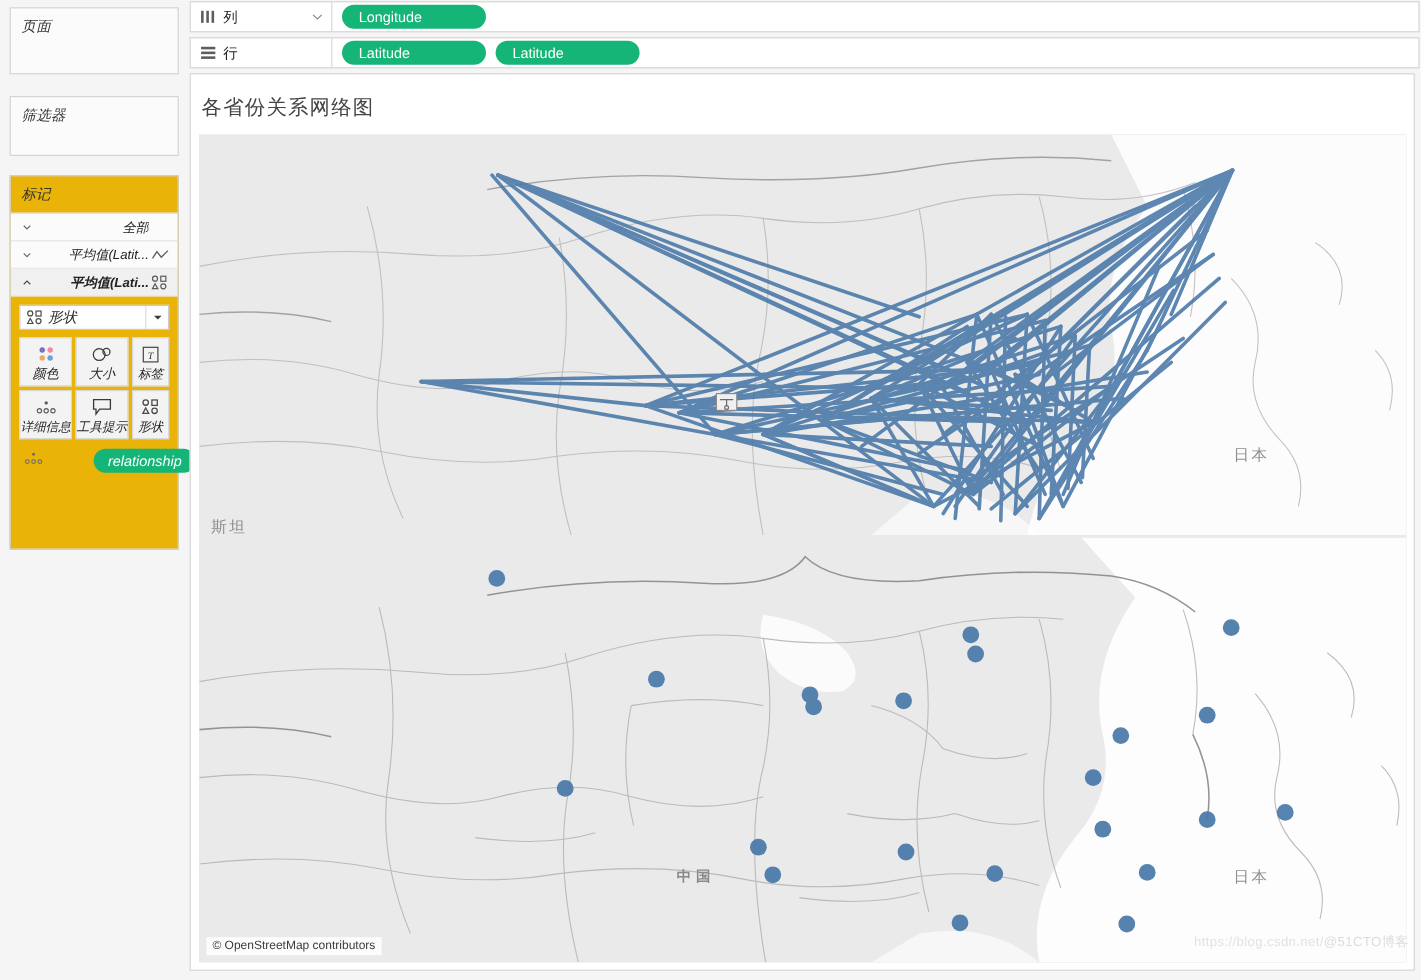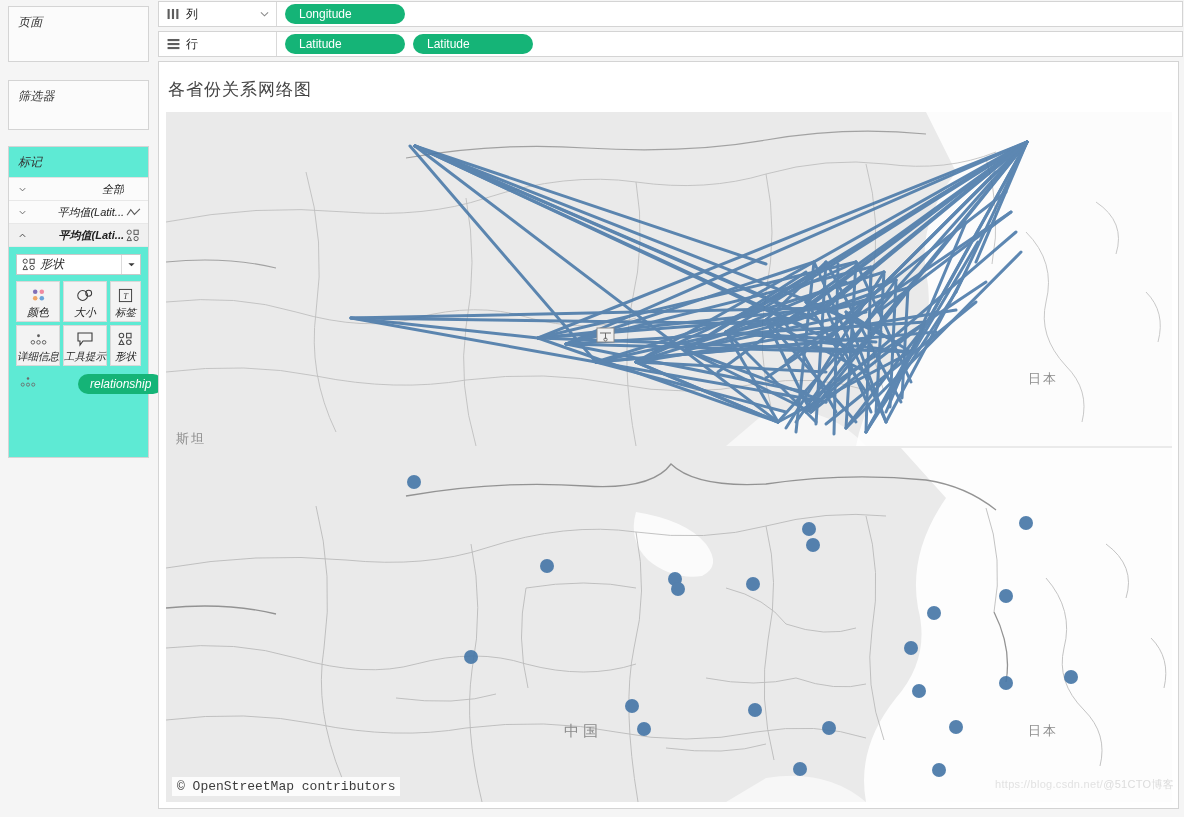--- a/index.html
+++ b/index.html
@@ -31,21 +31,21 @@
     box-sizing: border-box;
   }
   .card-title {
     font-size: 12px;
     color: #333333;
     padding: 7px 8px 0 9px;
     letter-spacing: 0.2px;
   }
   #pages-card  { top: 6px;  width: 141px; height: 56px; }
   #filters-card{ top: 80px; width: 141px; height: 50px; }
-  #marks-card  { top: 146px;width: 141px; height: 312px; background:#5eead4; }
+  #marks-card  { top: 146px;width: 141px; height: 312px; background:#eab308; }
 
   .marks-header {
     font-size: 12px; color: #333;
     padding: 7px 8px 6px 9px;
     border-bottom: 1px solid #e2e2e2;
   }
   .marks-row {
     display: flex; align-items: center;
     height: 23px;
     padding: 0 6px 0 7px;
@@ -172,29 +172,28 @@
   #map-top { top: 0; height: 334px; }
   #map-bottom { top: 336px; height: 354px; }
   .map-svg { position:absolute; left:0; top:0; }
   .map-city-label {
     position: absolute;
     font-size: 13px;
     color: #8e8e8e;
     letter-spacing: 2px;
     white-space: nowrap;
   }
-  .map-city-label.big { font-size: 15px; color: #8a8a8a; letter-spacing: 4px; }
+  .map-city-label.big { font-size: 12px; color: #8a8a8a; letter-spacing: 4px; font-weight: bold; }
   .osm-attr {
     position: absolute;
     left: 6px; bottom: 6px;
     background: rgba(255,255,255,0.86);
-    font-size: 13px;
+    font-size: 10px;
     color: #3c3c3c;
     padding: 2px 5px;
-    font-family: Liberation Mono, monospace;
   }
   .watermark {
     position: absolute;
     right: 4px; bottom: 16px;
     font-size: 11px;
     color: #e2e2e2;
     white-space: nowrap;
     letter-spacing: 0.3px;
   }
   .watermark .wm2 { color: #dcdcdc; }

